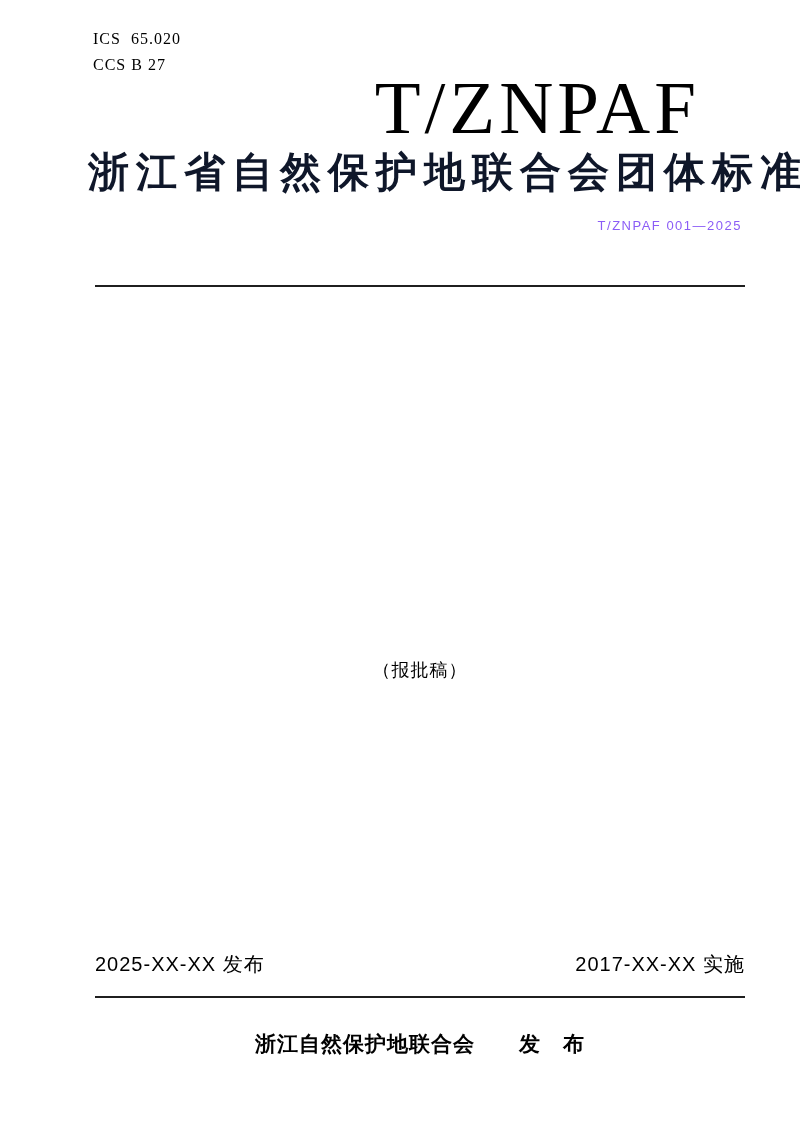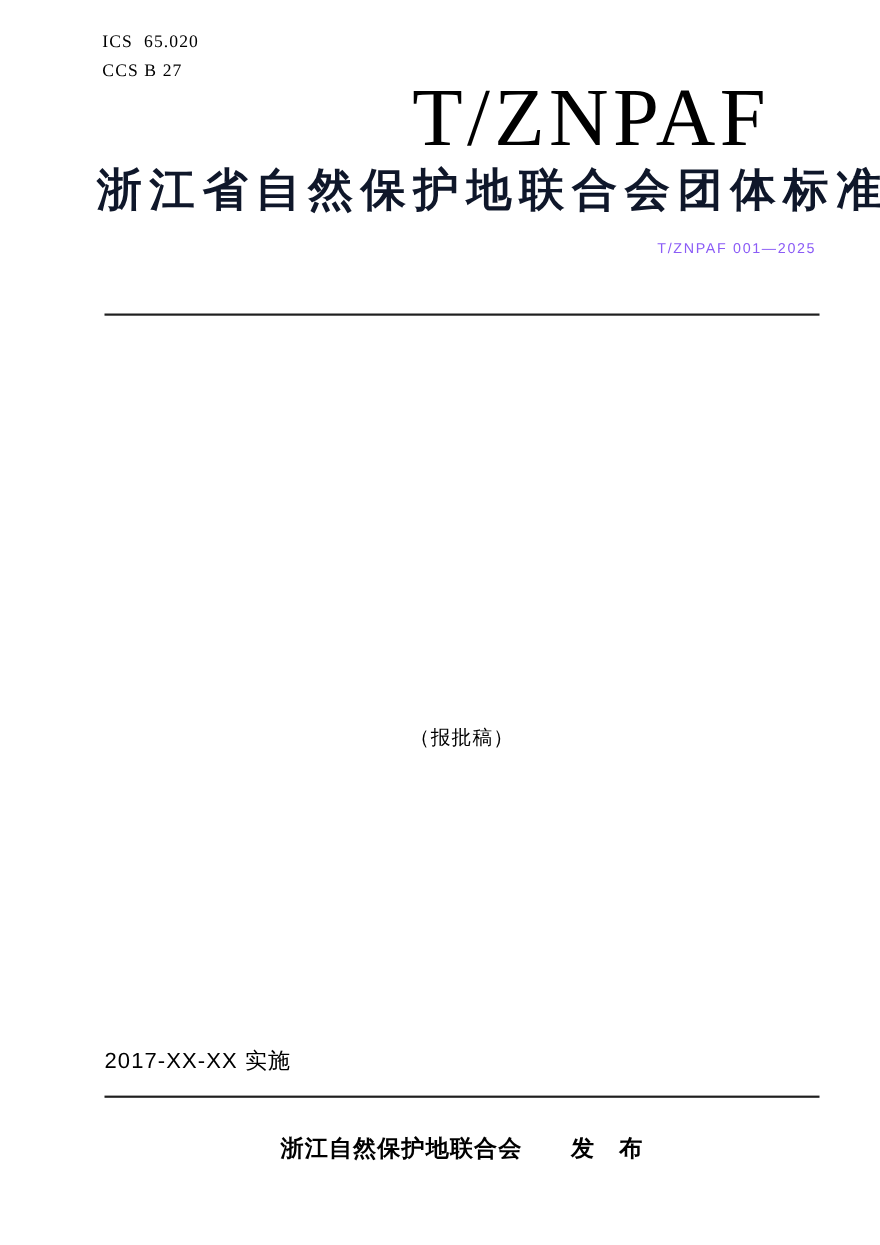--- a/index.html
+++ b/index.html
@@ -158,20 +158,21 @@
 
   <div class="std-no">T/ZNPAF 001—2025</div>
 
   <div class="rule rule-top"></div>
 
 
 
   <div class="center-col draft-note">（报批稿）</div>
 
   <div class="dates-row">
+    <span>2025-XX-XX 发布</span>
     <span>2017-XX-XX 实施</span>
   </div>
 
   <div class="rule rule-bottom"></div>
 
   <div class="publisher-row">
     <span>浙江自然保护地联合会</span>
     <span>发　布</span>
   </div>
 

